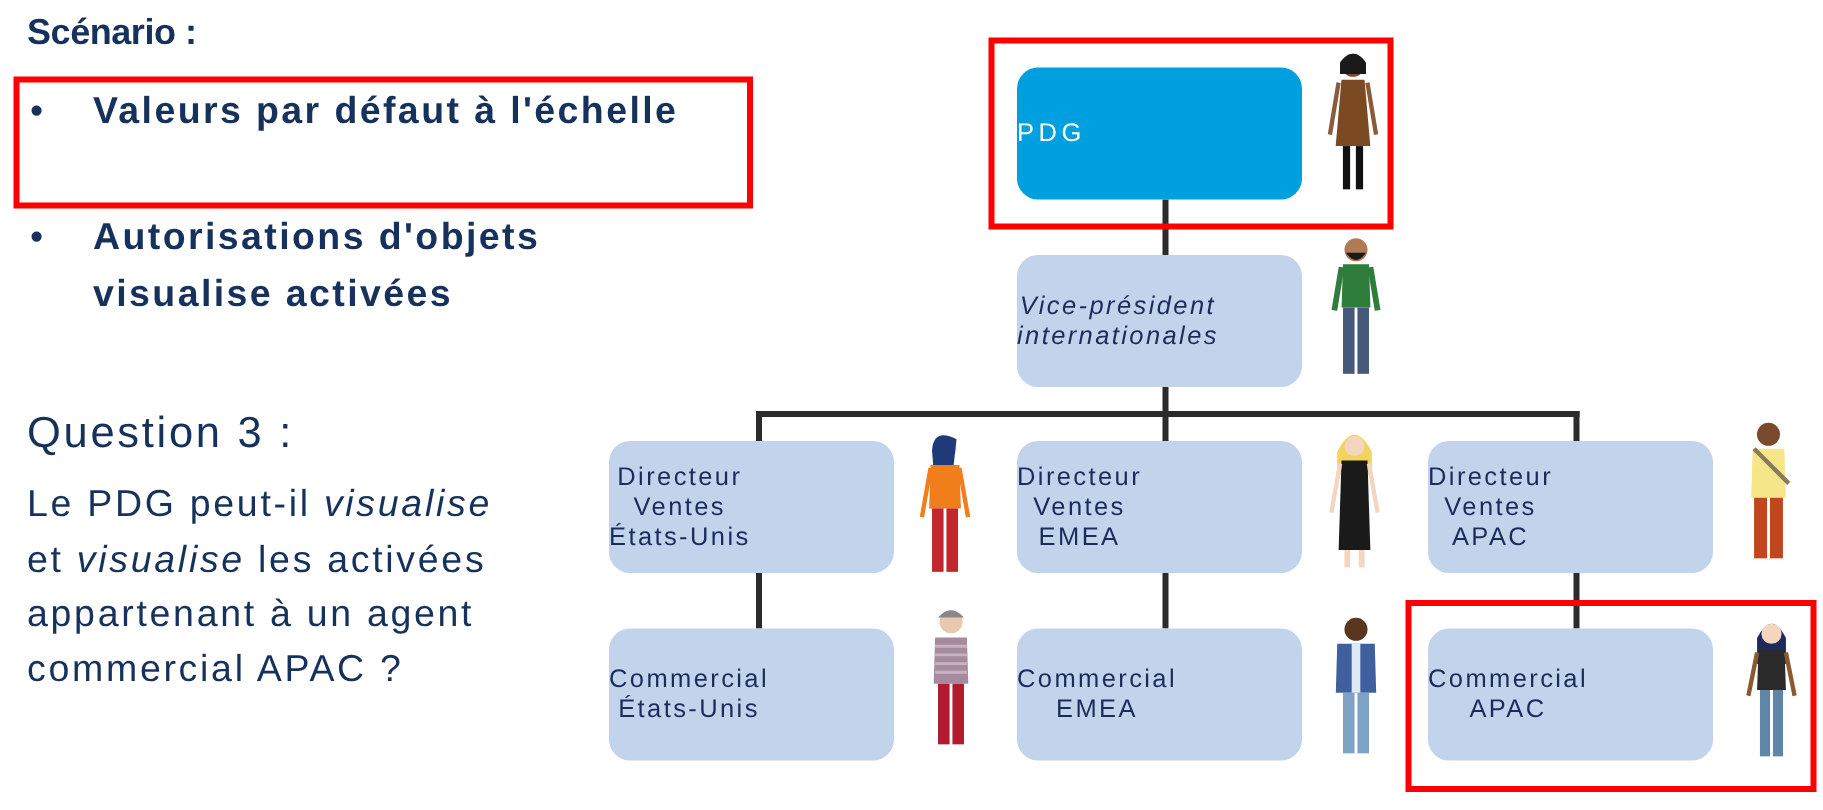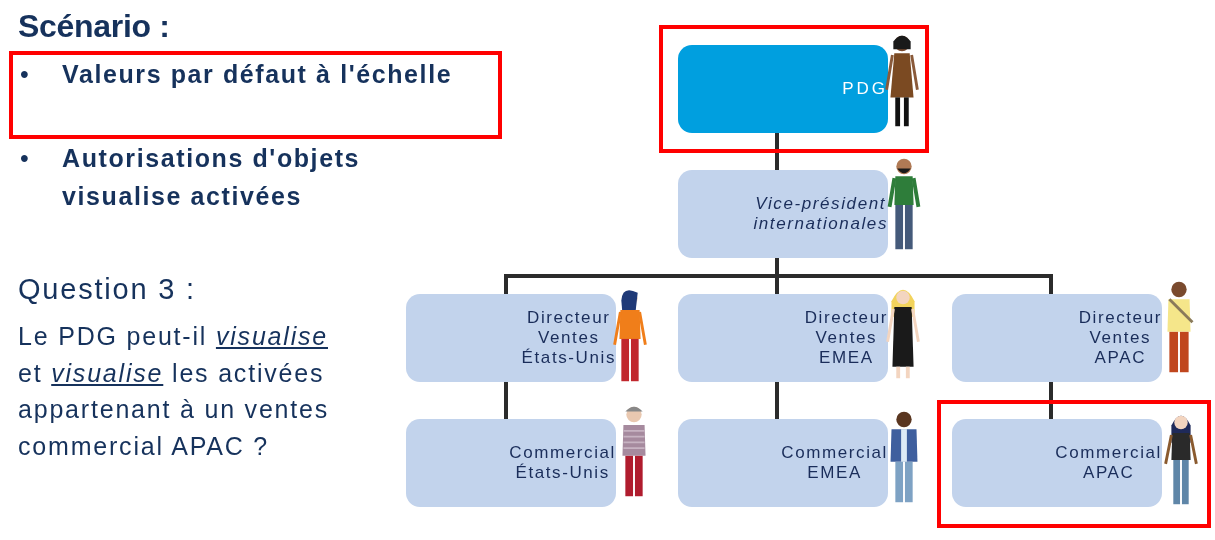--- a/index.html
+++ b/index.html
@@ -1,28 +1,28 @@
 <!DOCTYPE html>
 <html><head>
 <meta charset="utf-8">
 <style>
   html, body { margin: 0; padding: 0; background: #ffffff; }
   body { width: 1215px; height: 540px; position: relative; overflow: hidden;
          font-family: "Liberation Sans", "DejaVu Sans", sans-serif; color: #1a2d5a; }
   .abs { position: absolute; }
-  .title { left: 18px; top: 8px; font-size: 32px; font-weight: bold; color: #16325c; letter-spacing: -0.3px; }
+  .title { left: 18px; top: 8px; font-size: 24px; font-weight: bold; color: #16325c; letter-spacing: -0.3px; }
   .bullet { left: 20px; font-size: 25px; letter-spacing: 1.6px; line-height: 38px; color: #16325c; }
   .bullet .dot { position: absolute; left: 0; top: 0; width: 30px; }
   .bullet .txt { margin-left: 42px; display: block; font-weight: bold; }
   .question-title { left: 18px; top: 273px; font-size: 29px; letter-spacing: 1.8px; color: #16325c; }
   .question-text { left: 18px; top: 318px; font-size: 25px; letter-spacing: 1.8px; line-height: 36.5px; color: #16325c; width: 370px; }
-  .question-text i { font-style: italic; text-decoration: underline; }
+  .question-text i { font-style: italic; }
   .redbox { border: 4px solid #ff0000; box-sizing: border-box; }
-  .node { position: absolute; width: 210px; height: 88px; border-radius: 14px;
-          background: #c2d3ec; display: flex; align-items: center; justify-content: flex-end;
+  .node { position: absolute; width: 190px; height: 88px; border-radius: 14px;
+          background: #c2d3ec; display: flex; align-items: center; justify-content: flex-start;
           text-align: center; font-size: 17px; letter-spacing: 1.6px; line-height: 20px; color: #1a2d5a; }
   .node.ceo { background: #009fdf; color: #ffffff; font-size: 17px; letter-spacing: 3px; }
   .line { position: absolute; background: #2b2b2b; }
   .person { position: absolute; width: 44px; height: 100px; }
 </style>
 </head>
 <body>
 
 <div class="abs title">Scénario :</div>
 
@@ -37,21 +37,21 @@
   <span class="dot">•</span>
   <span class="txt">Autorisations d'objets</span>
   <span class="txt">visualise activées</span>
 </div>
 
 <div class="abs question-title">Question 3 :</div>
 
 <div class="abs question-text">
   <div><span>Le PDG peut-il </span><i>visualise</i></div>
   <div><span>et </span><i>visualise</i><span> les activées</span></div>
-  <div>appartenant à un ventes</div>
+  <div>appartenant à un agent</div>
   <div>commercial APAC ?</div>
 </div>
 
 <div class="line" style="left:775px; top:133px; width:4px; height:37px;"></div>
 <div class="line" style="left:775px; top:257px; width:4px; height:37px;"></div>
 <div class="line" style="left:504px; top:274px; width:549px; height:4px;"></div>
 <div class="line" style="left:504px; top:274px; width:4px; height:20px;"></div>
 <div class="line" style="left:1049px; top:274px; width:4px; height:20px;"></div>
 <div class="line" style="left:504px; top:381px; width:4px; height:38px;"></div>
 <div class="line" style="left:775px; top:381px; width:4px; height:38px;"></div>

